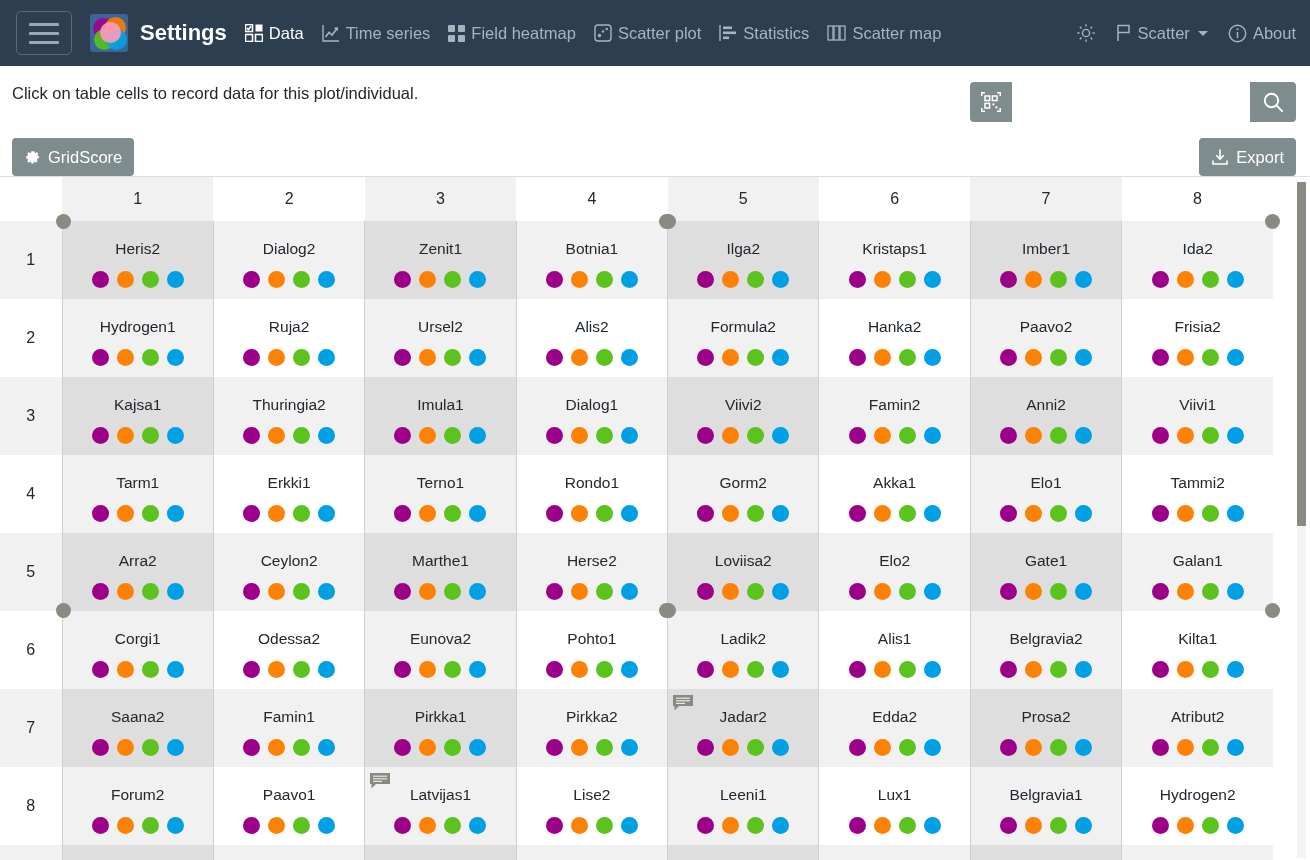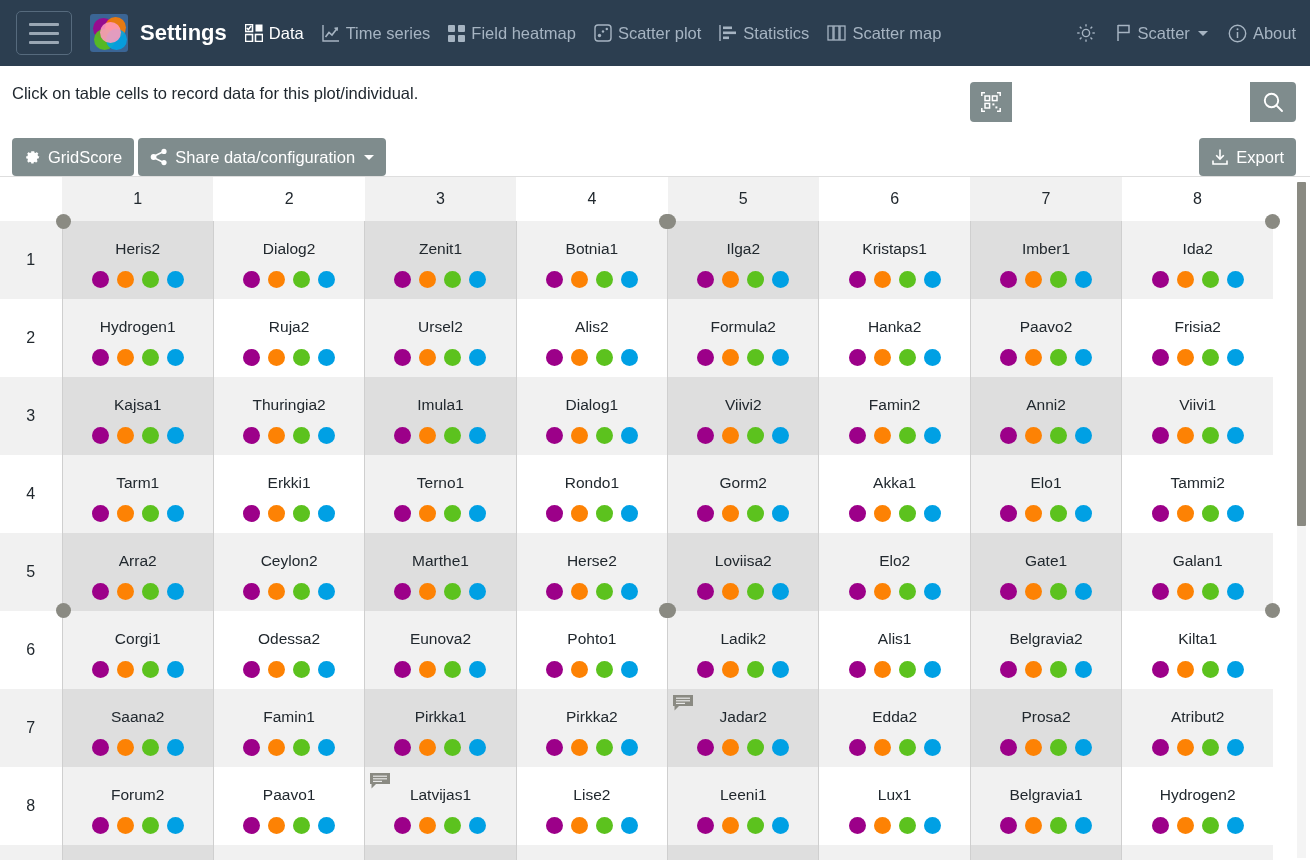--- a/index.html
+++ b/index.html
@@ -423,32 +423,20 @@
   <button class="btn">
     <span class="ico">
       <svg width="17" height="17" viewBox="0 0 17 17">
         <path fill="#fff" d="M8.5 5.4a3.1 3.1 0 100 6.2 3.1 3.1 0 000-6.2zm0 4.6a1.5 1.5 0 110-3 1.5 1.5 0 010 3z"></path>
         <path fill="#fff" d="M15.3 7.2h-1.2a5.6 5.6 0 00-.6-1.5l.9-.9-1.7-1.7-.9.9a5.6 5.6 0 00-1.5-.6V2.2H7.2v1.2a5.6 5.6 0 00-1.5.6l-.9-.9-1.7 1.7.9.9a5.6 5.6 0 00-.6 1.5H2.2v2.4h1.2c.13.53.34 1.03.6 1.5l-.9.9 1.7 1.7.9-.9c.47.26.97.47 1.5.6v1.2h2.4v-1.2c.53-.13 1.03-.34 1.5-.6l.9.9 1.7-1.7-.9-.9c.26-.47.47-.97.6-1.5h1.2z"></path>
       </svg>
     </span>
     <span>GridScore</span>
   </button>
 
-  <button class="btn">
-    <span class="ico">
-      <svg width="18" height="18" viewBox="0 0 18 18">
-        <circle cx="14" cy="3.4" r="2.6" fill="#fff"></circle>
-        <circle cx="3.6" cy="9" r="2.9" fill="#fff"></circle>
-        <circle cx="14" cy="14.6" r="2.6" fill="#fff"></circle>
-        <path d="M4.4 8 L13.2 3.8 M4.4 10 L13.2 14.2" stroke="#fff" stroke-width="1.5"></path>
-      </svg>
-    </span>
-    <span>Share data/configuration</span>
-    <span class="caret"></span>
-  </button>
 
 
 </div>
 
 <button class="btn export-btn">
   <span class="ico">
     <svg width="18" height="18" viewBox="0 0 18 18">
       <path d="M9 1.5 V10.5" stroke="#fff" stroke-width="1.6"></path>
       <path d="M5.2 7.2 L9 11 L12.8 7.2" fill="none" stroke="#fff" stroke-width="1.6"></path>
       <path d="M2 12.5 V16 H16 V12.5" fill="none" stroke="#fff" stroke-width="1.6"></path>

